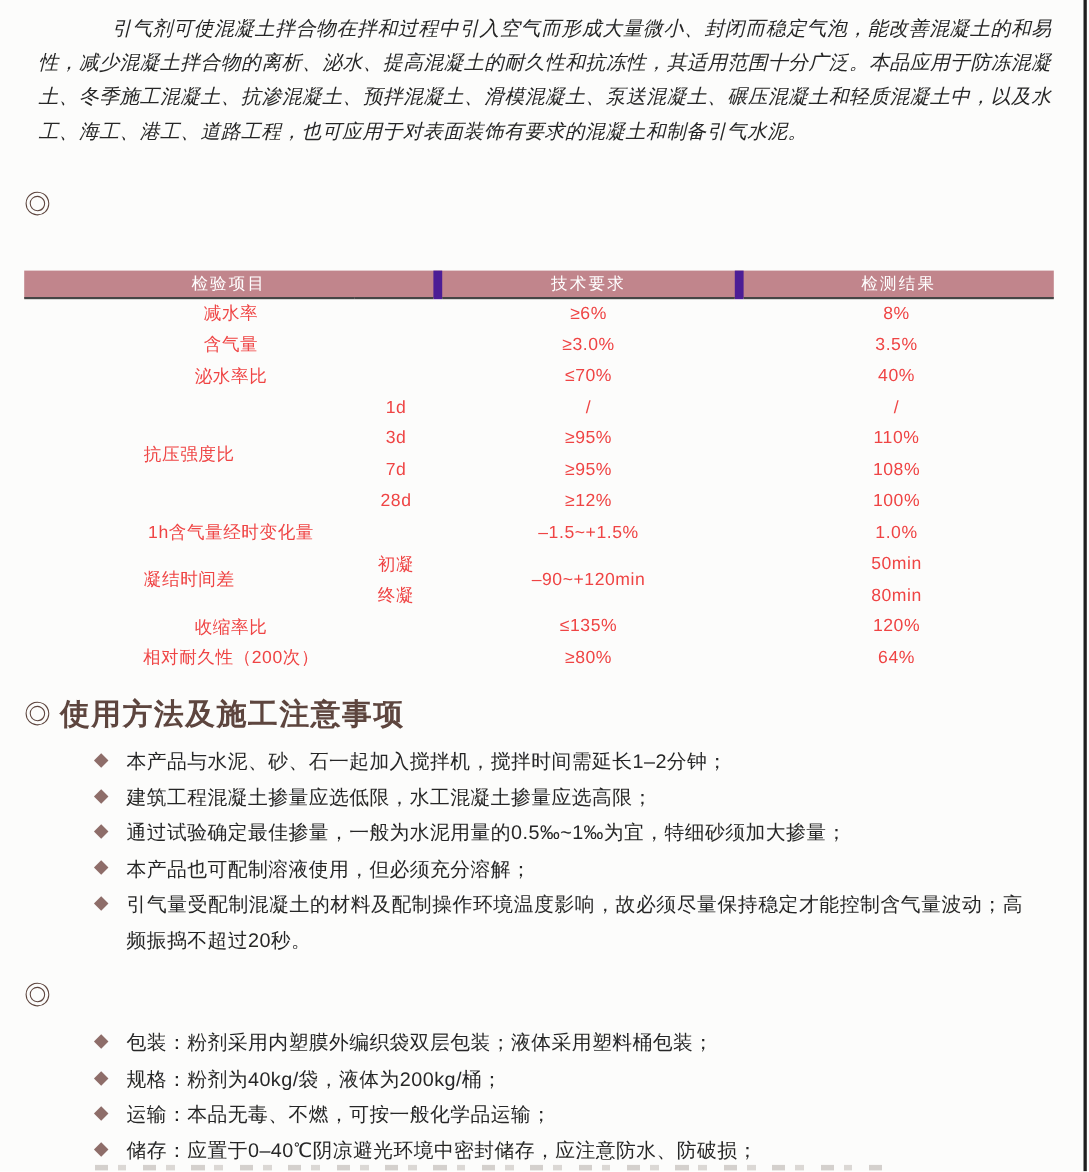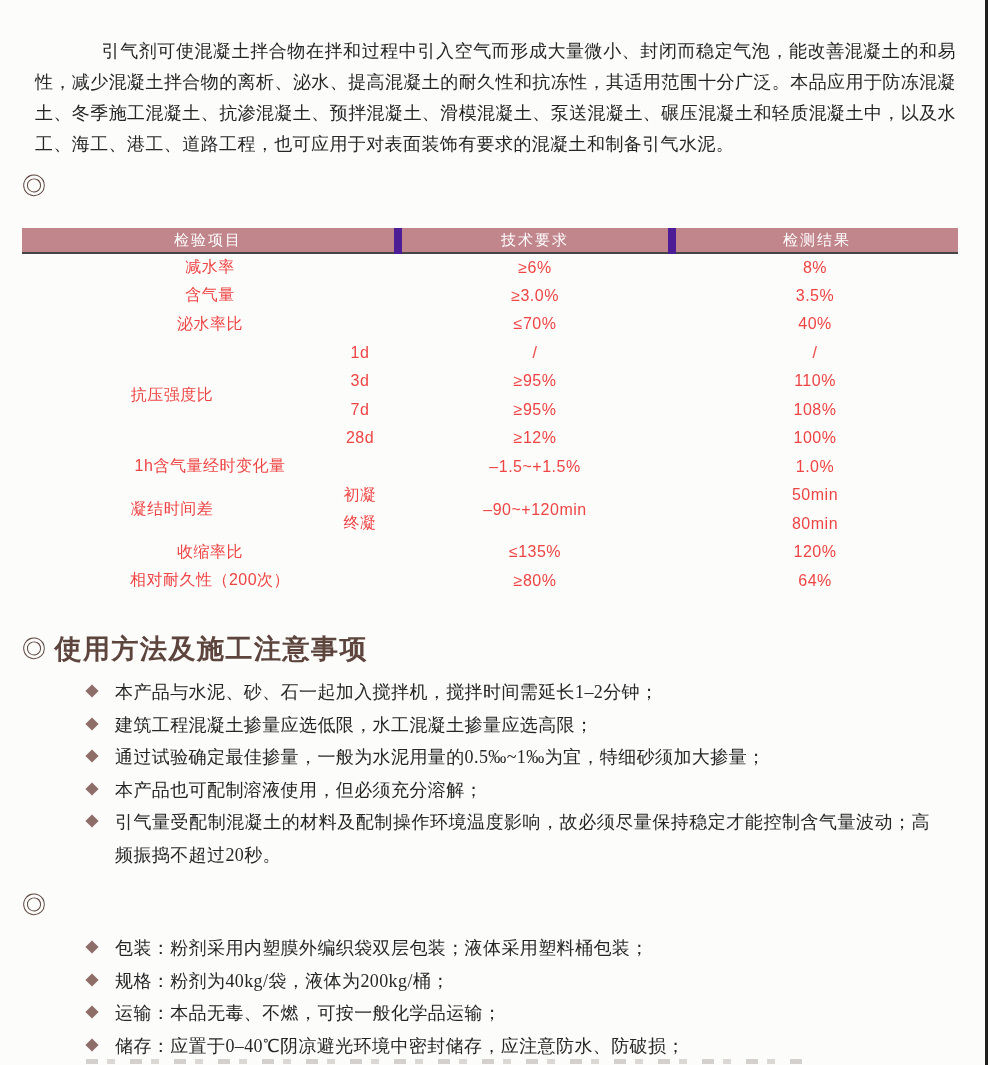--- a/index.html
+++ b/index.html
@@ -12,45 +12,46 @@
     background:#fcfcfb;
     overflow:hidden;
   }
   
   .edge-bar {
     position:absolute; top:0; left:985px; width:3px; height:1065px;
     background:#1e1e1e;
   }
   
   .intro {
-    position:absolute; top:36px; left:35px; width:921px;
+    position:absolute; top:11px; left:35px; width:921px;
     font-size:18px; line-height:31px;
     text-align:justify; text-justify:inter-ideograph;
     text-indent:3.7em;
     color:#262626;
     letter-spacing:0.4px;
+    font-style:italic;
   }
   
   .sec-heading {
     position:absolute; left:22px;
     display:flex; align-items:center;
     color:#5d453e; font-weight:bold;
     font-size:27px; letter-spacing:1.5px;
     white-space:nowrap;
   }
   .sec-heading .mark {
     font-size:24px; font-weight:normal; margin-right:7px; color:#5d453e;
   }
   .h1pos { top:170px; }
   .h2pos { top:631px; }
   .h3pos { top:889px; }
 
   
   table.spec {
-    position:absolute; top:228px; left:22px;
+    position:absolute; top:246px; left:22px;
     width:936px; border-collapse:collapse; table-layout:fixed;
   }
   table.spec th {
     background:#c1858c; color:#ffffff;
     font-weight:normal; font-size:15px; letter-spacing:2px;
     height:25px; text-align:center; vertical-align:middle;
     border-bottom:2px solid #454545;
   }
   table.spec th.sep { border-left:8px solid #4c1d95; }
   table.spec td {
@@ -67,21 +68,21 @@
   .b3pos { top:932px; }
   .bullet-row {
     display:flex; align-items:flex-start;
     font-size:18px; line-height:32.5px; color:#262626;
     letter-spacing:0.4px;
   }
   .bullet-row .diamond {
     flex:0 0 30px; color:#8e6d69; font-size:14px; line-height:32.5px;
     transform:translateY(-1px);
   }
-  .bullet-row .btext { flex:1; text-align:justify;font-family:Liberation Serif, serif; }
+  .bullet-row .btext { flex:1; text-align:justify; }
 
   
   .cutoff {
     position:absolute; top:1059px; left:86px; width:720px; height:5px;
     background:repeating-linear-gradient(90deg,
       #b3aca7 0px, #b3aca7 12px, transparent 12px, transparent 21px,
       #c0bab5 21px, #c0bab5 29px, transparent 29px, transparent 44px);
     opacity:0.55;
   }
 </style>

